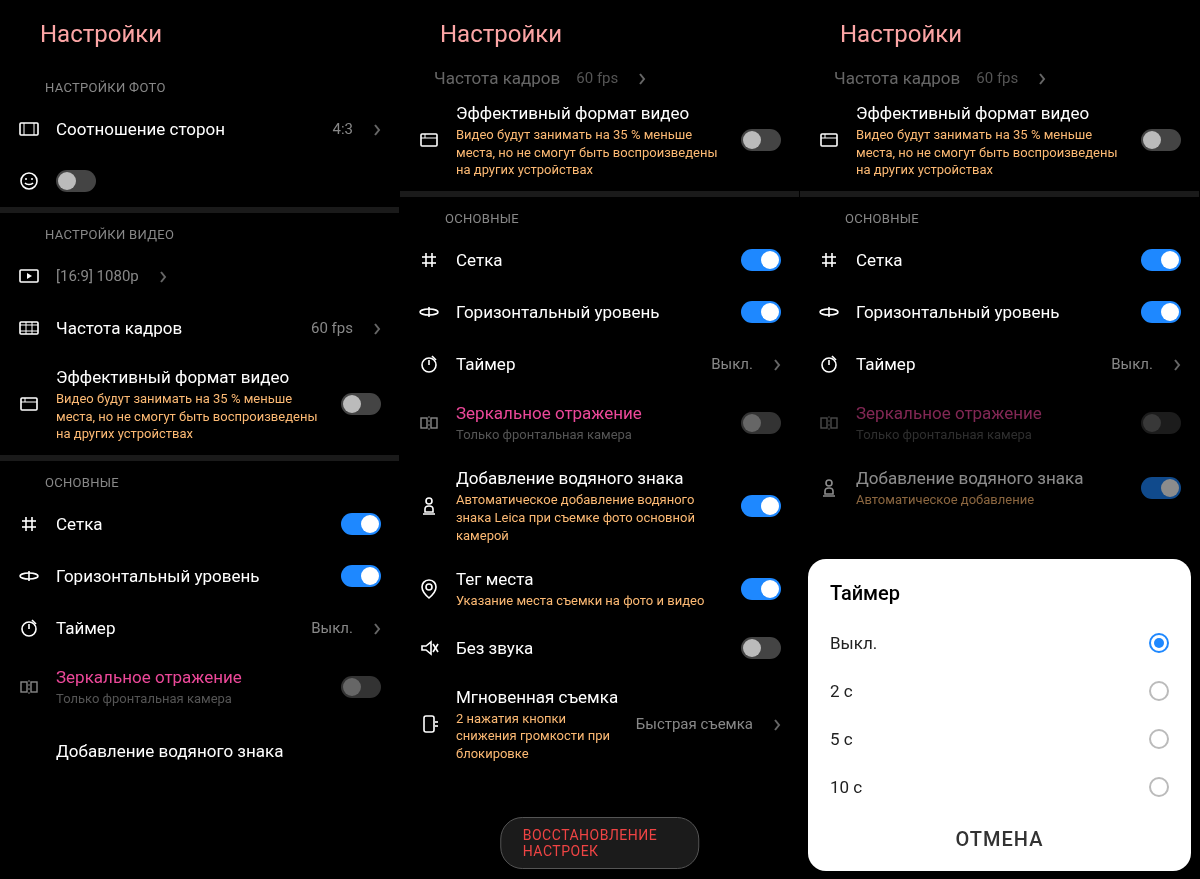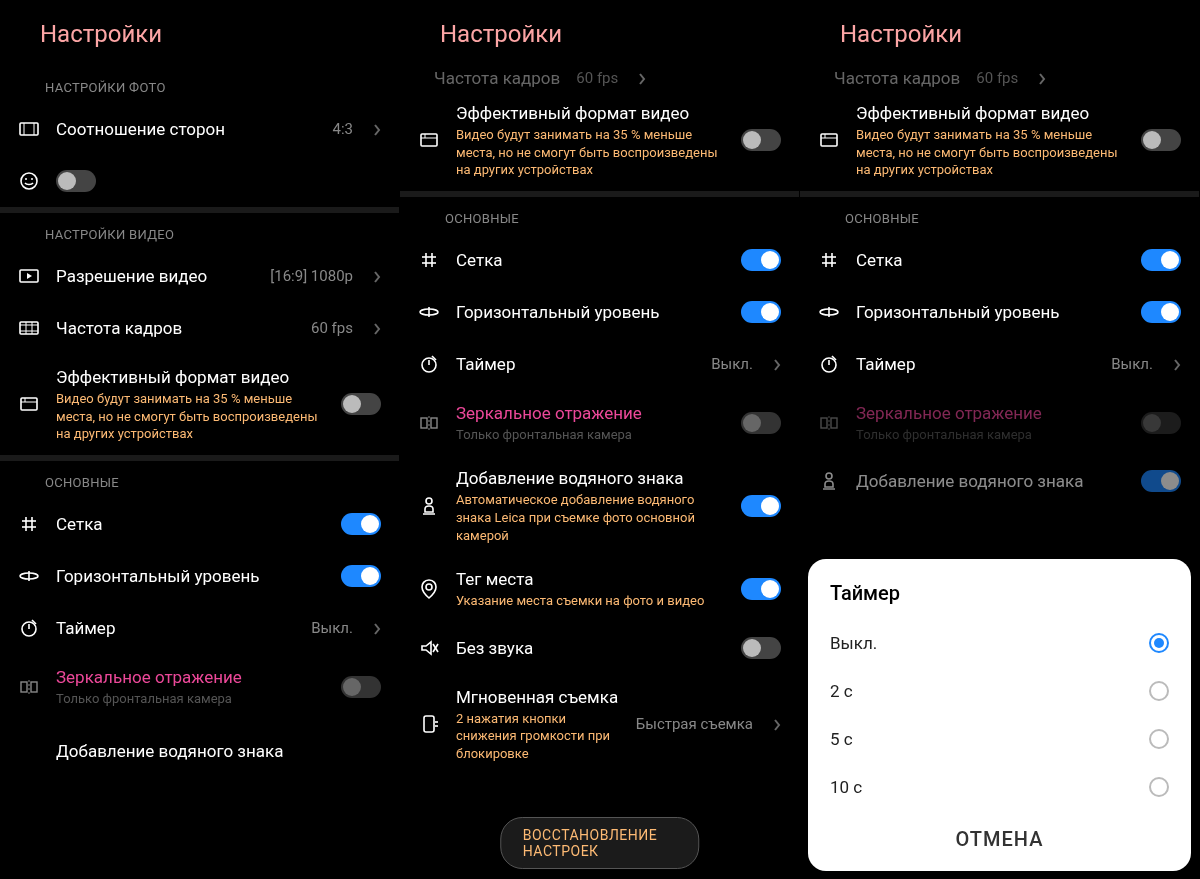--- a/index.html
+++ b/index.html
@@ -96,21 +96,21 @@
   .cut-row .label{font-size:17px;color:#666;}
   .reset-btn {
     position: absolute;
     bottom: 10px;
     left: 50%;
     transform: translateX(-50%);
     padding: 9px 22px;
     border: 1px solid #555;
     border-radius: 22px;
     background: rgba(30,30,30,0.9);
-    color: #fdba74;
+    color: #ef4444;
     font-size: 14px;
     letter-spacing: 0.5px;
   }
   
   .sheet {
     position: absolute;
     left: 8px; right: 8px; bottom: 8px;
     background: #fff;
     border-radius: 18px;
     padding: 22px 22px 12px;
@@ -265,23 +265,20 @@
 
   <div class="divider"></div>
   <div class="section-label">НАСТРОЙКИ ВИДЕО</div>
 
   <div class="row">
     <span class="icon">
         <svg viewBox="0 0 22 22">
           <use href="#i-vres"></use>
         </svg>
       </span>
-    <div class="content">
-        <div class="label">Разрешение видео</div>
-      </div>
     <span class="value">[16:9] 1080p</span>
     <span class="chevron"><svg viewBox="0 0 8 14">
           <use href="#i-chev"></use>
         </svg></span>
   </div>
 
   <div class="row">
     <span class="icon">
         <svg viewBox="0 0 22 22">
           <use href="#i-fps"></use>
@@ -609,20 +606,21 @@
     </div>
 
     <div class="row">
       <span class="icon">
           <svg viewBox="0 0 22 22">
             <use href="#i-stamp"></use>
           </svg>
         </span>
       <div class="content">
         <div class="label">Добавление водяного знака</div>
+        <div class="sublabel">Автоматическое добавление</div>
       </div>
       <span class="toggle on"></span>
     </div>
   </div>
 
   <div class="sheet">
     <div class="sheet-title">Таймер</div>
     <div class="sheet-row">
       <span>Выкл.</span>
       <span class="radio selected"></span>

